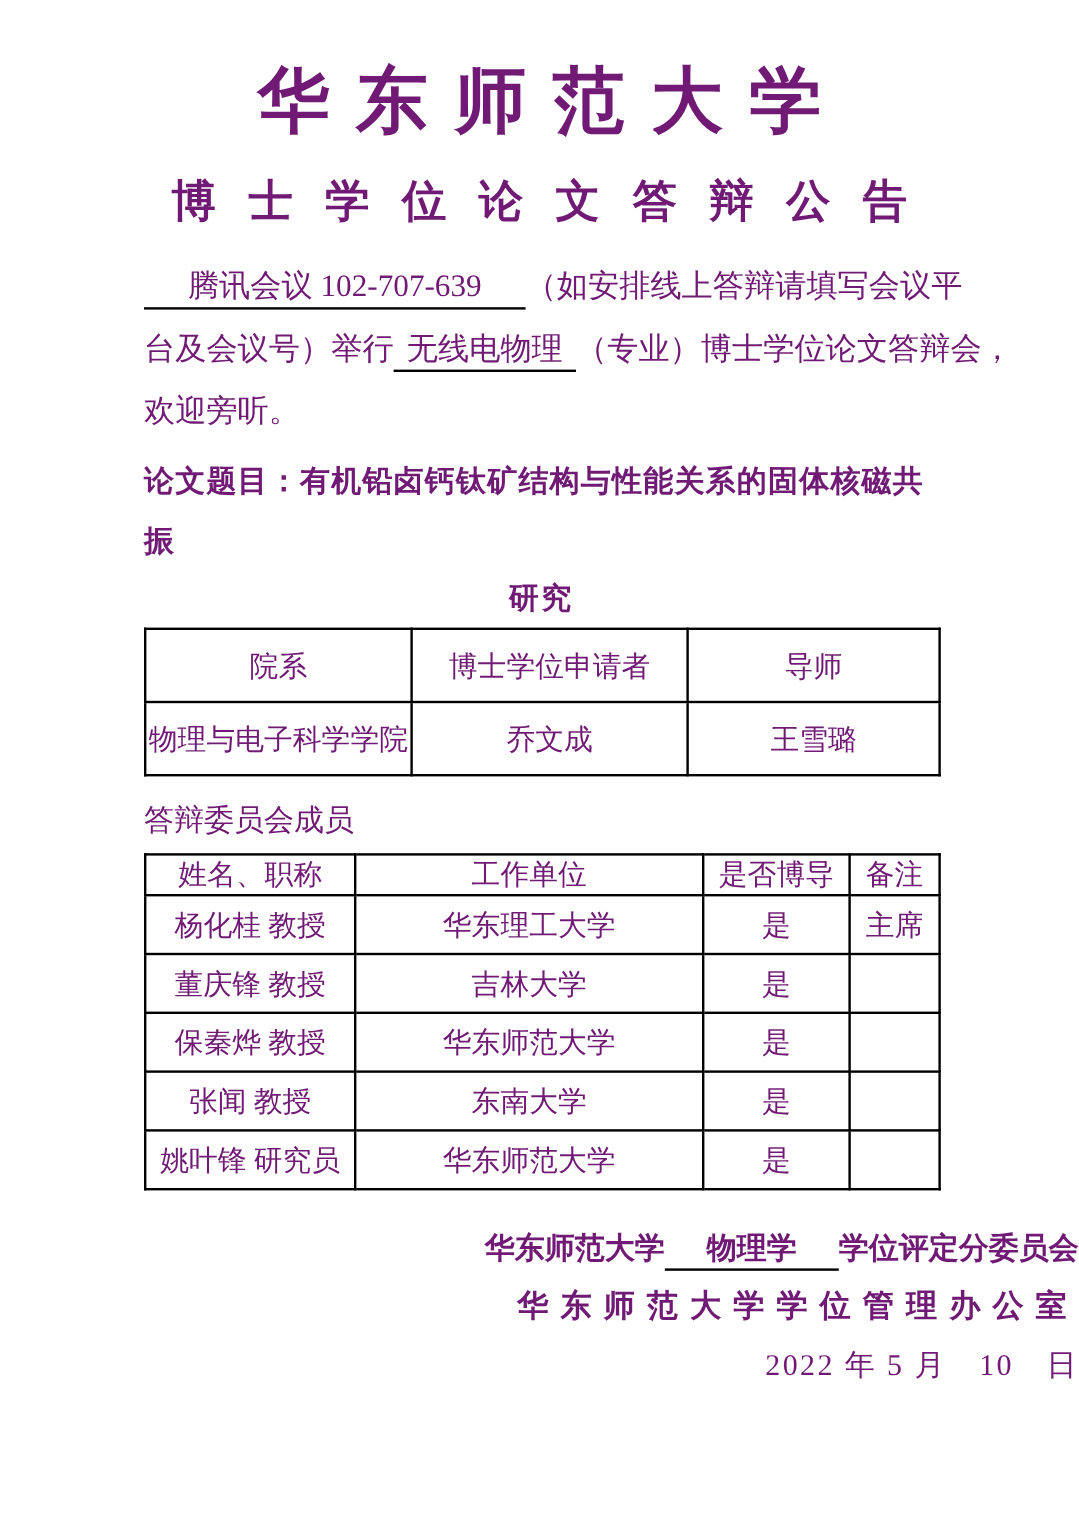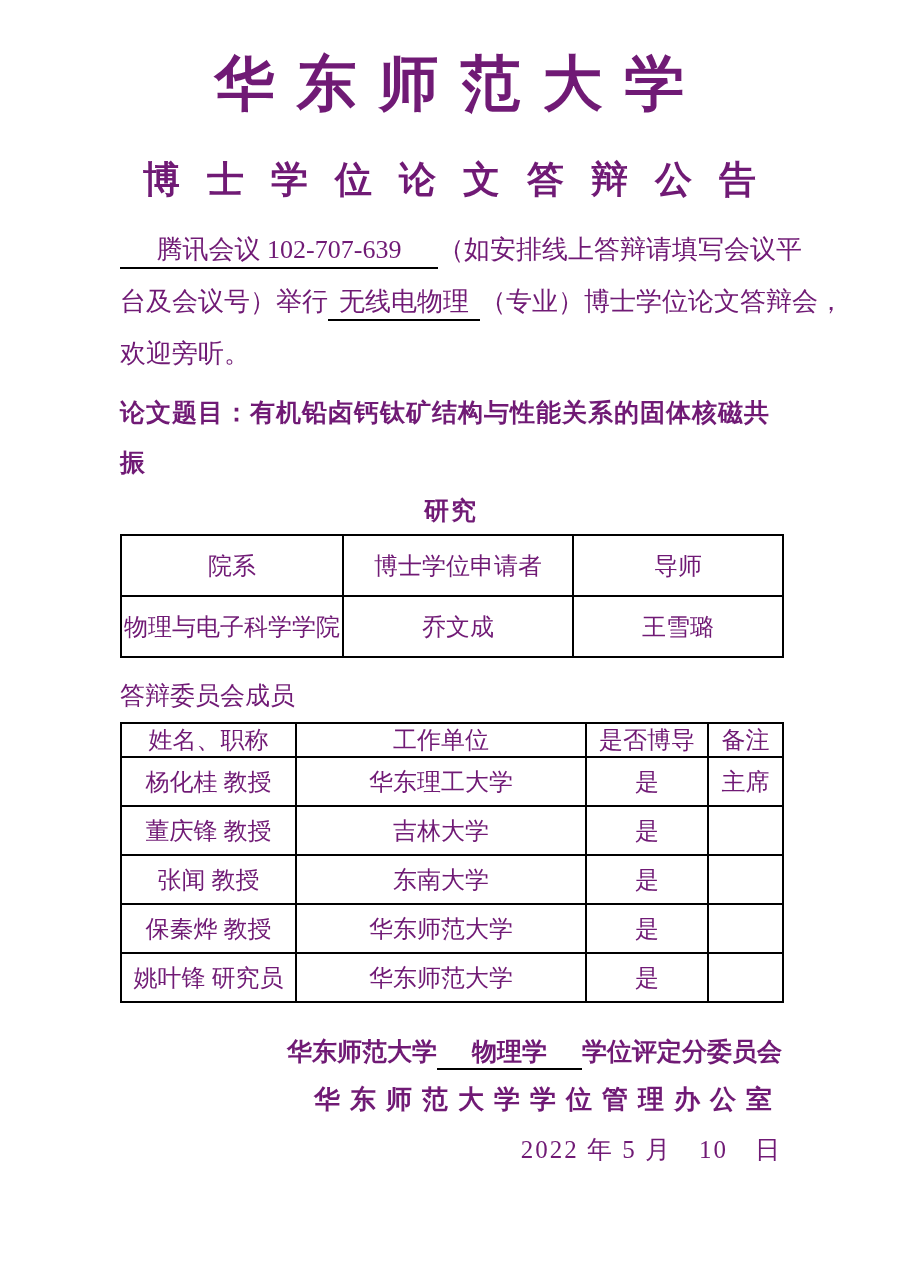--- a/index.html
+++ b/index.html
@@ -19,21 +19,21 @@
     text-align:center;
     font-size:60px; font-weight:900;
     letter-spacing:22px; padding-left:22px;
     line-height:80px;
   }
   .doc-title {
     text-align:center;
     font-size:37px; font-weight:bold;
     letter-spacing:27px; padding-left:27px;
     line-height:48px;
-    margin-top:32px;
+    margin-top:21px;
   }
 
   
   .body-block {
     margin:20px 0 0 120px;
     width:740px;
     font-size:26px;
   }
   .bline { line-height:52px; white-space:nowrap; }
   .indent2 { padding-left:40px; }
@@ -82,21 +82,21 @@
     line-height:32px;
   }
 
   
   .note {
     margin:20px 0 0 120px;
     font-size:25px; font-weight:bold;
     line-height:34px;
     letter-spacing:1px;
   }
-  .footer { margin-top:26px; padding-right:117px; text-align:right; }
+  .footer { margin-top:26px; text-align:right; }
   .f-division { font-size:25px; font-weight:bold; line-height:46px; white-space:nowrap; }
   .f-division .u { line-height:32px; }
   .f-office { font-size:26px; font-weight:bold; letter-spacing:10px; line-height:50px; }
   .f-date { font-size:25px; font-weight:normal; letter-spacing:2px; line-height:50px; }
 </style>
 </head>
 <body>
 
 <div class="page">
 
@@ -162,28 +162,28 @@
       <td>是</td>
       <td>主席</td>
     </tr>
     <tr class="drow">
       <td>董庆锋 教授</td>
       <td>吉林大学</td>
       <td>是</td>
       <td></td>
     </tr>
     <tr class="drow">
+      <td>保秦烨 教授</td>
+      <td>华东师范大学</td>
+      <td>是</td>
+      <td></td>
+    </tr>
+    <tr class="drow">
       <td>张闻 教授</td>
       <td>东南大学</td>
-      <td>是</td>
-      <td></td>
-    </tr>
-    <tr class="drow">
-      <td>保秦烨 教授</td>
-      <td>华东师范大学</td>
       <td>是</td>
       <td></td>
     </tr>
     <tr class="drow">
       <td>姚叶锋 研究员</td>
       <td>华东师范大学</td>
       <td>是</td>
       <td></td>
     </tr>
   </tbody>

